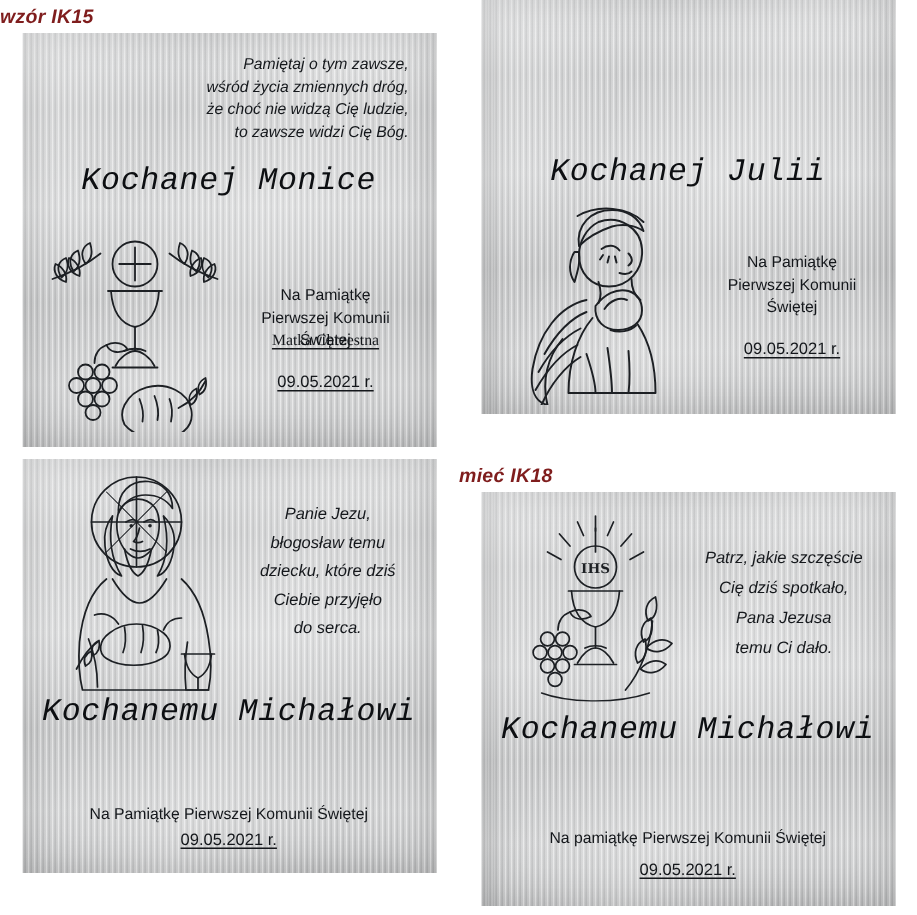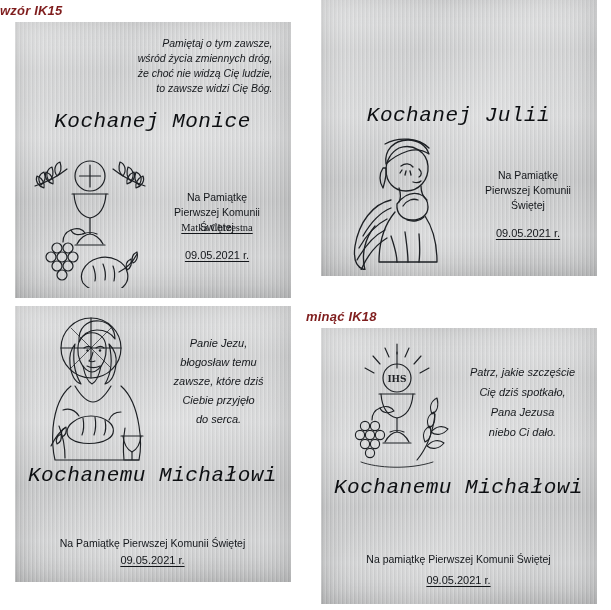--- a/index.html
+++ b/index.html
@@ -244,21 +244,21 @@
       </div>
     </div>
   </div>
 
   <div class="cell c2">
     <div class="plate">
       <div class="sheen"></div>
 
       <div class="verse" style="left:140px; top:28px; width:128px; font-size:11px; line-height:19px;">Panie Jezu,
 błogosław temu
-zawsze, które dziś
+dziecku, które dziś
 Ciebie przyjęło
 do serca.</div>
 
       <div class="script" style="left:0; top:158px; width:276px;">
         <span class="big">Kochanemu Michałowi</span>
       </div>
 
       <div class="block" style="left:8px; top:202px; width:260px;">Na Pamiątkę Pierwszej Komunii Świętej</div>
 
 
@@ -299,28 +299,28 @@
 
           <path d="M22 132 c4 -8 8 -14 14 -18"></path>
           <path d="M28 130 c-2 -5 0 -8 4 -10 c1 5 0 8 -4 10z"></path>
           <path d="M33 123 c-2 -5 0 -8 4 -10 c1 5 0 8 -4 10z"></path>
         </svg>
       </div>
     </div>
   </div>
 
   <div class="cell c3">
-    <div class="caption">minąć IK18</div>
+    <div class="caption">mieć IK18</div>
     <div class="plate">
       <div class="sheen"></div>
 
       <div class="verse" style="left:136px; top:34px; width:132px; font-size:11px; line-height:20px;">Patrz, jakie szczęście
 Cię dziś spotkało,
 Pana Jezusa
-niebo Ci dało.</div>
+temu Ci dało.</div>
 
       <div class="script" style="left:0; top:148px; width:276px;">
         <span class="big">Kochanemu Michałowi</span>
       </div>
 
       <div class="block" style="left:6px; top:196px; width:264px;">Na pamiątkę Pierwszej Komunii Świętej</div>
 
 
       <div class="date" style="left:6px; top:246px; width:264px;">09.05.2021 r.</div>
 

